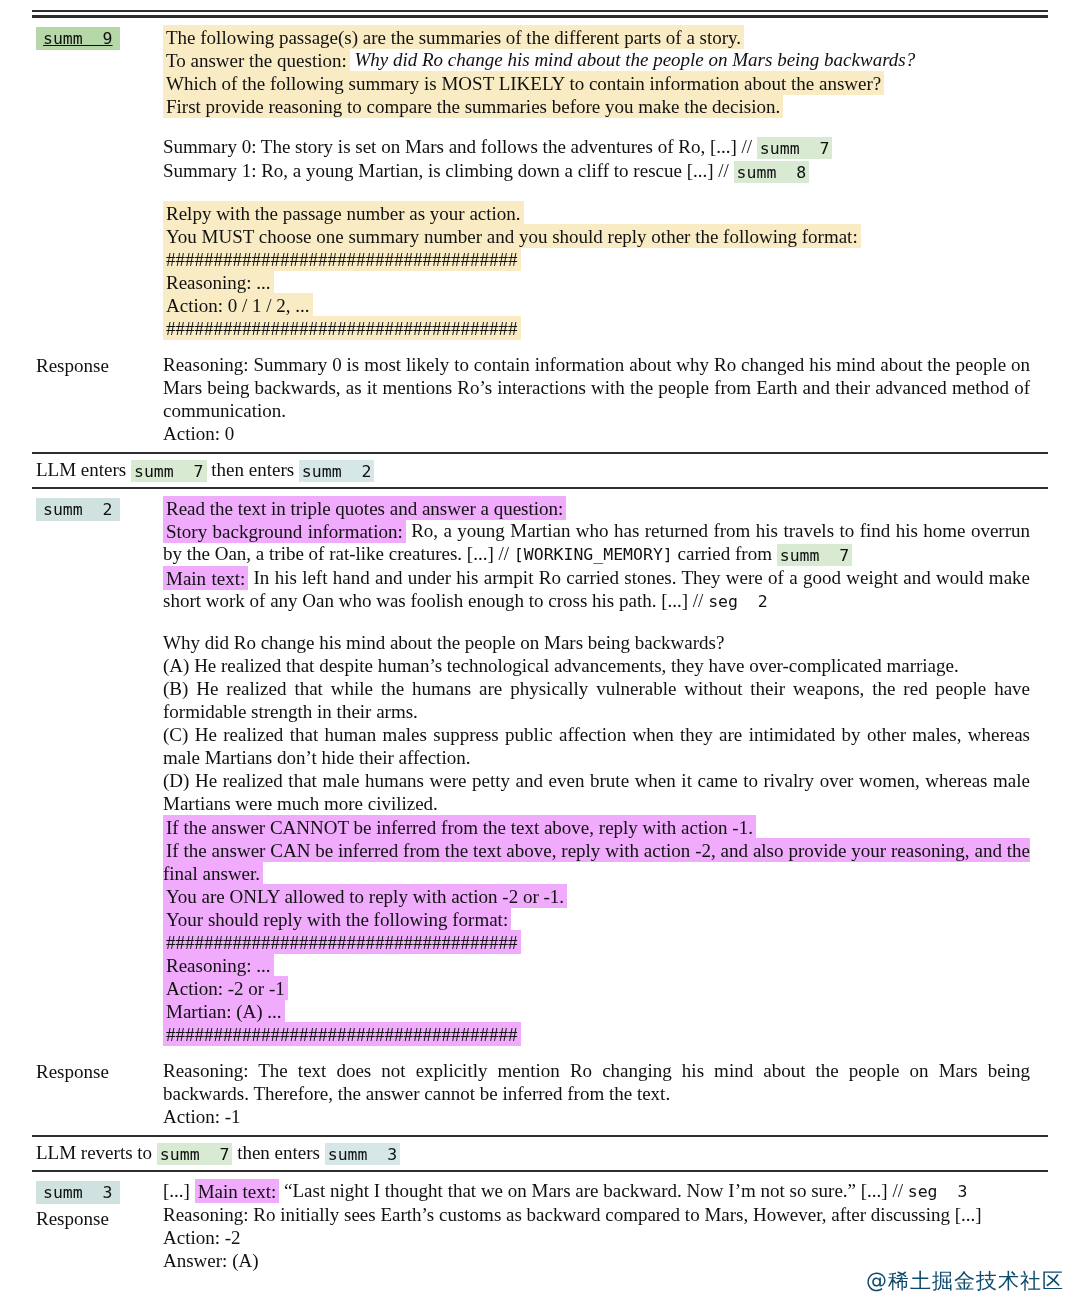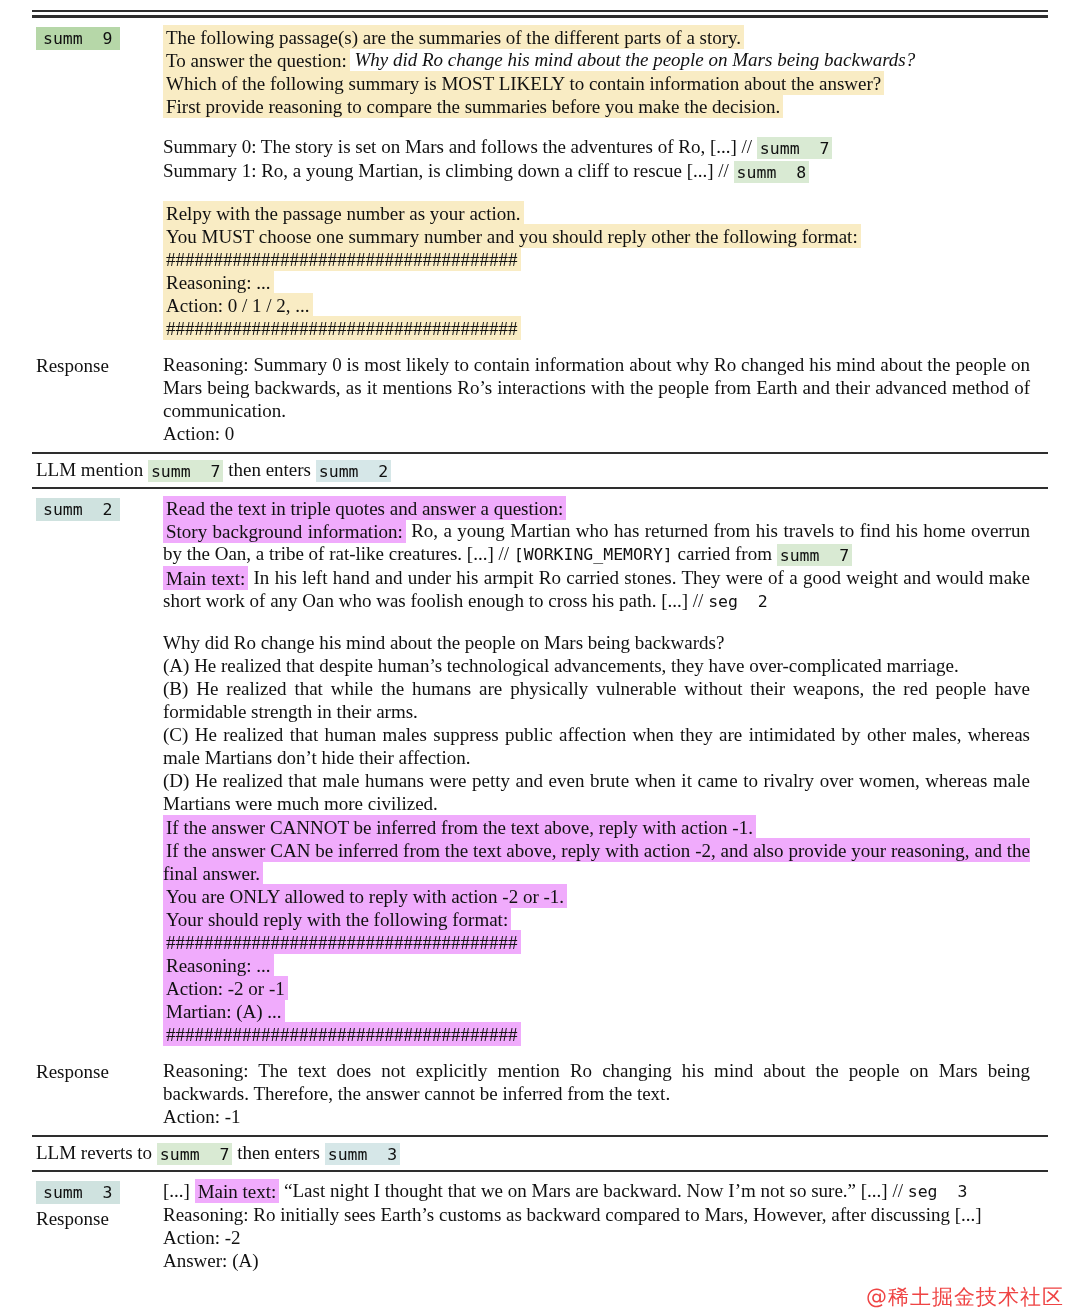--- a/index.html
+++ b/index.html
@@ -8,36 +8,36 @@
     font-family:"Liberation Serif",serif;font-size:19px;line-height:23px;
     position:relative;overflow:hidden;
   }
   .page{padding-top:10px;}
   .rule{height:2px;background:#2e2e2e;margin:0 32px;}
   .rule-double{margin:0 32px;height:3px;border-top:2.5px solid #2e2e2e;border-bottom:1.5px solid #2e2e2e;}
   .title{text-align:center;font-weight:bold;font-size:20.5px;padding:6px 0 6px;}
   .row{display:grid;grid-template-columns:107px 1fr;padding:7px 50px 7px 36px;}
   .label-col{padding-top:1px;}
   .label-col .chip{display:inline-block;padding:0 7px;margin-bottom:3px;}
-  .chip-green{background:#b6d7a8;}
+  .chip-green{background:#b6d7a8;text-decoration:underline;}
   .chip-blue{background:#cfe2df;}
   .mono{font-family:"DejaVu Sans Mono","Liberation Mono",monospace;font-size:16.5px;white-space:pre;}
   .resp-label{line-height:23px;}
   .line{min-height:23px;padding-left:20px;}
   .justify{text-align:justify;}
   .spacer{height:18px;}
   .hl{padding:1.5px 3px;}
   .hl-yellow{background:#f9ecc4;}
   .hl-green{background:#d9ead3;margin-top:40px;}
   .hl-blue{background:#d6e7e8;}
   .hl-purple{background:#f0abfc;}
   .italic{font-style:italic;}
   .transition-row{padding:4px 50px 5px 36px;}
   .watermark{
-    position:absolute;right:16px;bottom:3px;color:#ef4444;
+    position:absolute;right:16px;bottom:19px;color:#0c4a6e;
     font-family:"DejaVu Sans",sans-serif;font-size:21px;letter-spacing:1px;
   }
 </style>
 </head>
 <body>
 
 <div class="page">
   <div class="rule-double"></div>
   <div class="rule"></div>
   <div id="trajectory-table">
@@ -63,21 +63,21 @@
       <div class="row">
         <div class="label-col">
           <div class="label resp-label">Response</div>
         </div>
         <div class="content-col">
           <div class="line justify"><span>Reasoning: Summary 0 is most likely to contain information about why Ro changed his mind about the people on Mars being backwards, as it mentions Ro’s interactions with the people from Earth and their advanced method of communication.</span></div>
           <div class="line"><span>Action: 0</span></div>
         </div>
       </div>
       <div class="rule"></div>
-      <div class="transition-row"><span>LLM mention </span><span class="hl hl-green mono">summ  7</span><span> then enters </span><span class="hl hl-blue mono">summ  2</span></div>
+      <div class="transition-row"><span>LLM enters </span><span class="hl hl-green mono">summ  7</span><span> then enters </span><span class="hl hl-blue mono">summ  2</span></div>
       <div class="rule"></div>
       <div class="row">
         <div class="label-col"><div class="label chip chip-blue mono">summ  2</div></div>
         <div class="content-col">
           <div class="line"><span class="hl hl-purple">Read the text in triple quotes and answer a question:</span></div>
           <div class="line justify"><span class="hl hl-purple">Story background information:</span><span> Ro, a young Martian who has returned from his travels to find his home overrun by the Oan, a tribe of rat-like creatures. [...] // </span><span class="mono">[WORKING_MEMORY]</span><span> carried from </span><span class="hl hl-green mono">summ  7</span></div>
           <div class="line justify"><span class="hl hl-purple">Main text:</span><span> In his left hand and under his armpit Ro carried stones. They were of a good weight and would make short work of any Oan who was foolish enough to cross his path. [...] // </span><span class="mono">seg  2</span></div>
           <div class="spacer"></div>
           <div class="line"><span>Why did Ro change his mind about the people on Mars being backwards?</span></div>
           <div class="line"><span>(A) He realized that despite human’s technological advancements, they have over-complicated marriage.</span></div>

